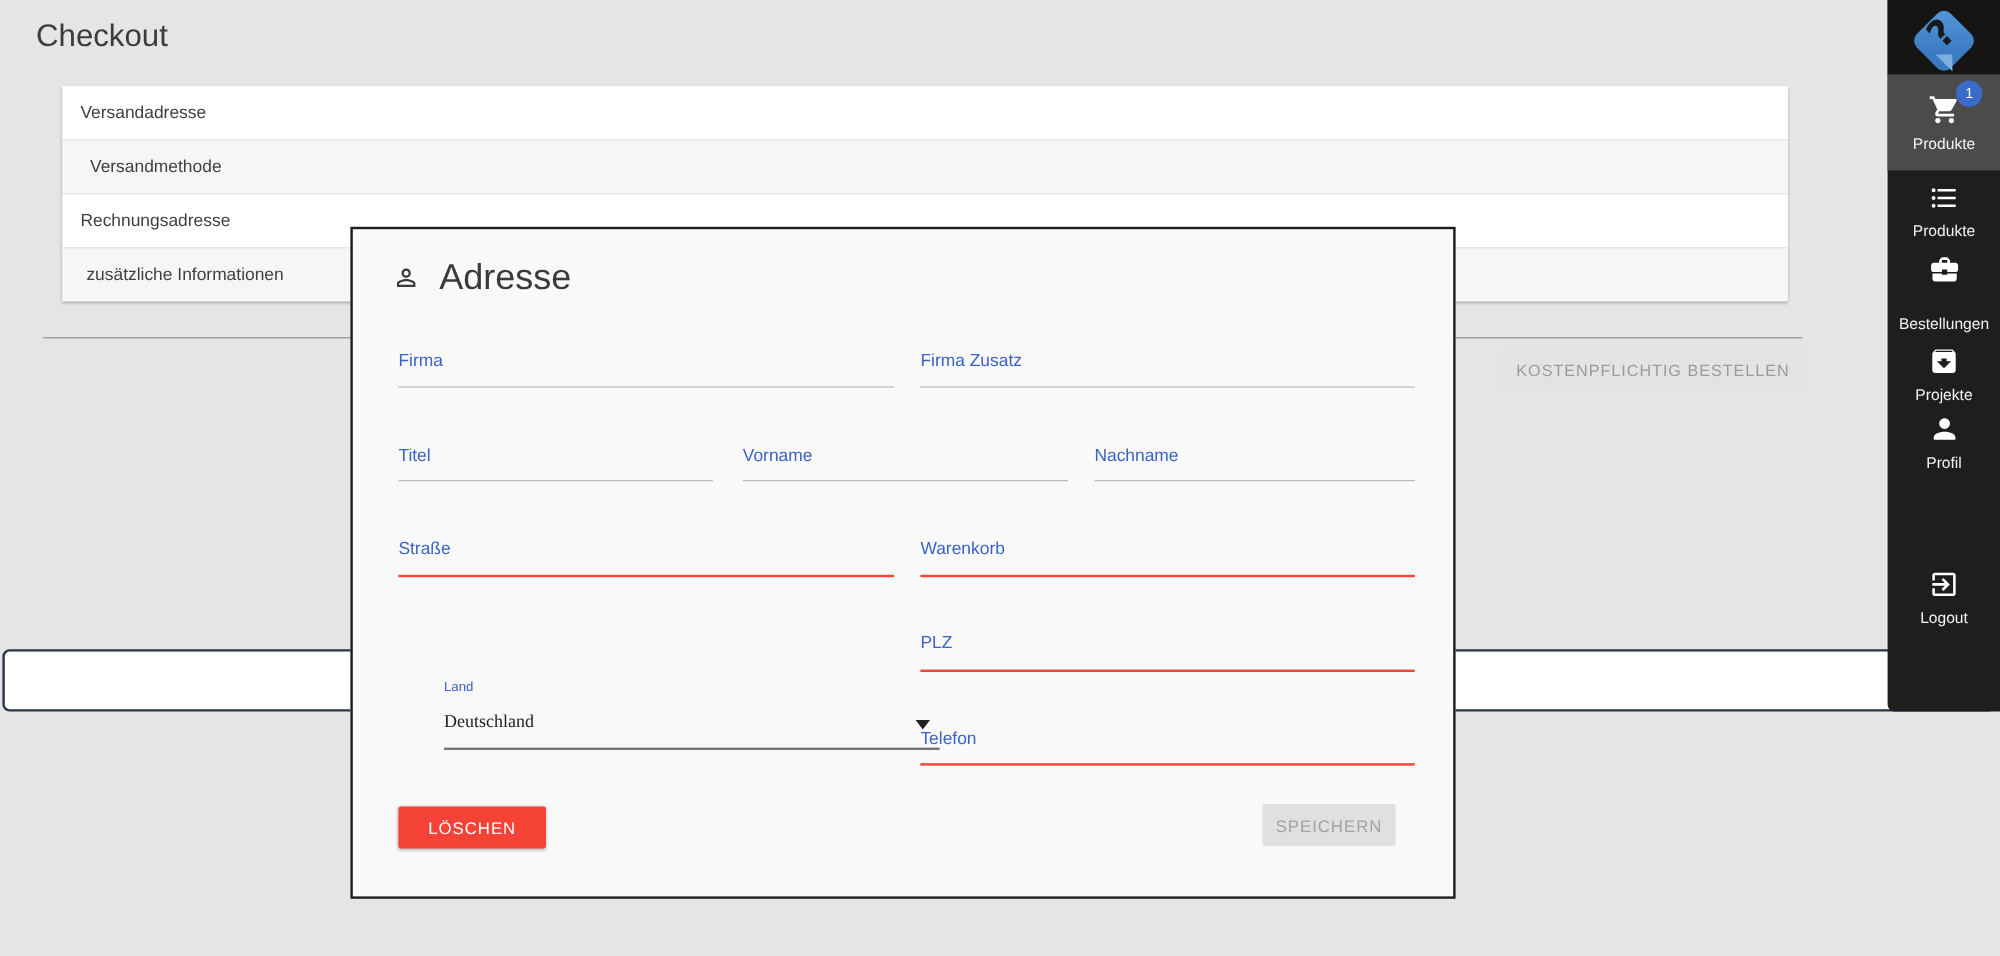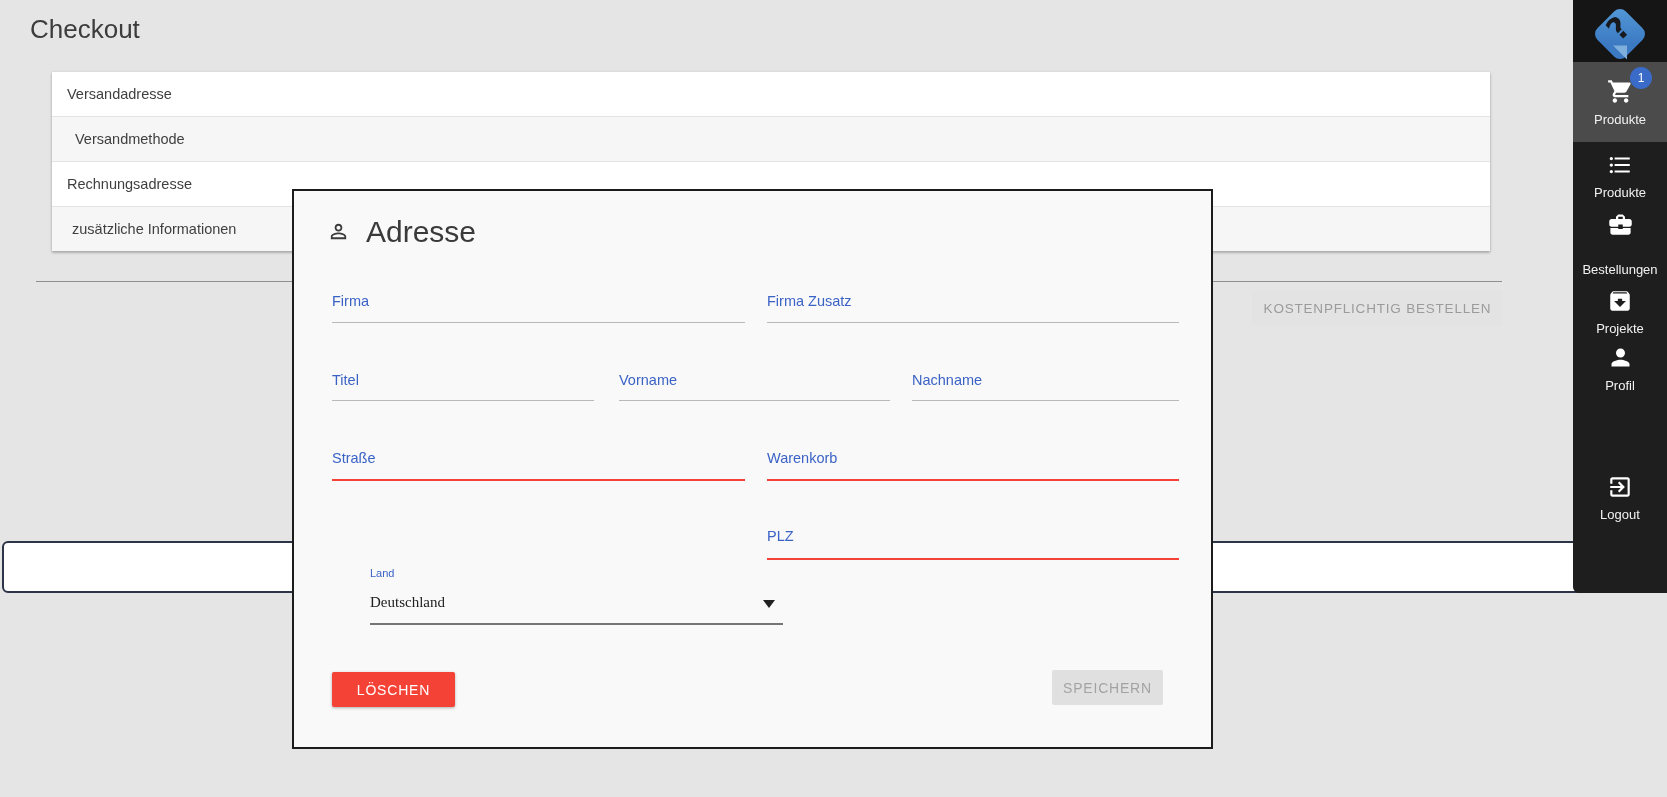--- a/index.html
+++ b/index.html
@@ -211,18 +211,22 @@
       <input value="" style="">
     </div>
 
     <div class="field" style="left:38px;top:376px;width:413px;height:62px;margin-left:38px;">
       <span class="select-label">Land</span>
       <div class="select-value">
         <span class="select-text">Deutschland</span>
         <span class="select-arrow"></span>
       </div>
     </div>
+    <div class="field req" style="left:473px;top:417px;width:412px;height:30px;">
+      <span class="flabel">Telefon</span>
+      <input value="" style="">
+    </div>
 
     <button class="btn btn-delete">LÖSCHEN</button>
     <button class="btn btn-save">SPEICHERN</button>
   </div>
 
 </div>
 
 </body></html>

